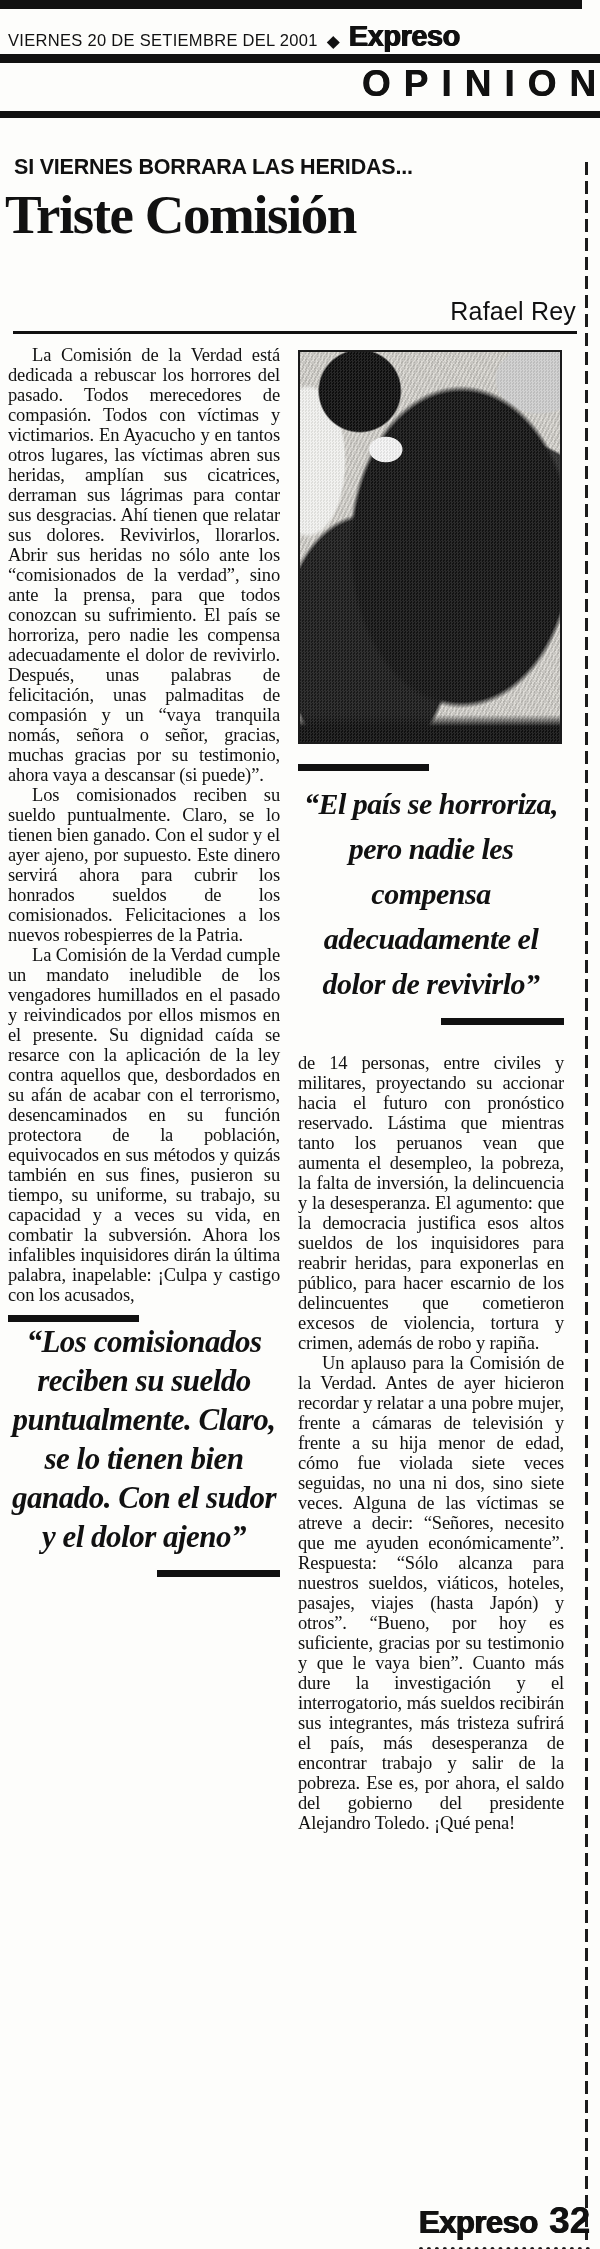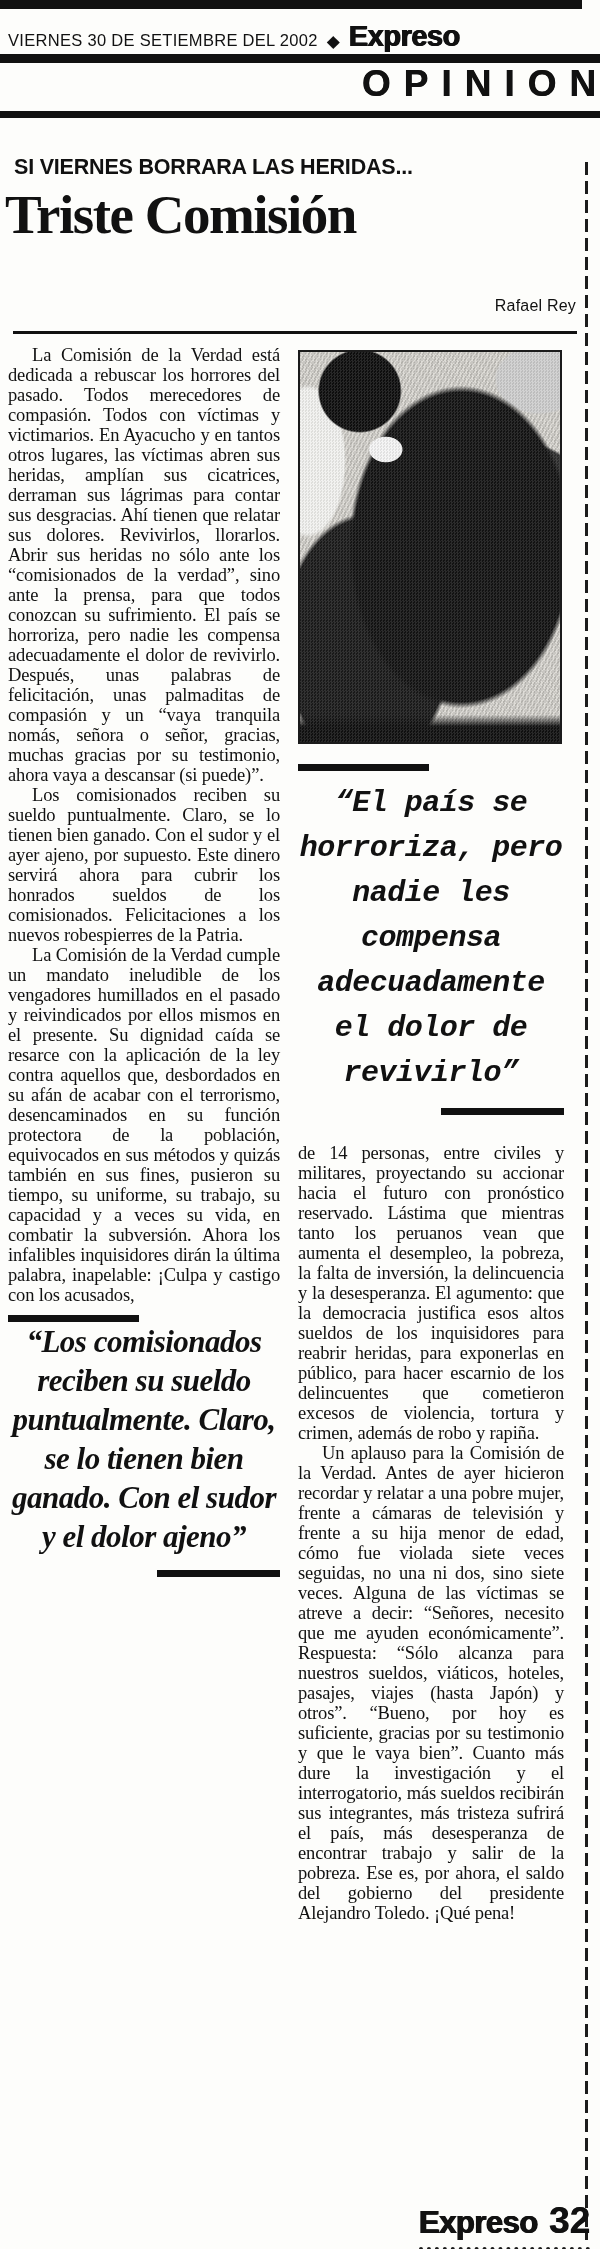--- a/index.html
+++ b/index.html
@@ -21,21 +21,21 @@
   .section{position:absolute; right:4px; top:63px; font-family:"Liberation Sans", sans-serif;
            font-size:37px; font-weight:bold; letter-spacing:13px; margin-right:-13px;
            text-shadow:0.5px 0 0 var(--ink);}
   .rule-2{position:absolute; left:0; top:111px; width:600px; height:7px; background:var(--ink);}
   
   .kicker{position:absolute; left:14px; top:155px; font-family:"Liberation Sans", sans-serif;
           font-size:21.5px; font-weight:bold; letter-spacing:-0.2px; white-space:nowrap;}
   .headline{position:absolute; left:5px; top:183px; margin:0; font-family:"Liberation Serif", serif;
             font-size:55px; font-weight:bold; letter-spacing:-1.5px; white-space:nowrap;}
   .byline{position:absolute; right:24px; top:297px; font-family:"Liberation Sans", sans-serif;
-          font-size:16px; letter-spacing:0.2px;}
+          font-size:25px; letter-spacing:0.2px;}
   .byline-rule{position:absolute; left:13px; top:331px; width:564px; height:3px; background:var(--ink);}
   
   .col-left {position:absolute; left:8px;   top:345px; width:272px;}
   .col-right{position:absolute; left:298px; top:350px; width:266px;}
   .para{margin:0; font-size:18.5px; line-height:20px; text-align:justify;
         text-indent:24px; letter-spacing:-0.15px; hyphens:auto;}
   .para.noindent{text-indent:0;}
   
   .photo{
     position:relative; width:260px; height:390px; border:2px solid #1b1b1b;
@@ -57,21 +57,21 @@
       background:repeating-conic-gradient(rgba(255,255,255,0.10) 0% 25%, rgba(0,0,0,0.08) 0% 50%);
       background-size:3px 3px; pointer-events:none;}
   
   .pullquote{margin:12px 0 14px;}
   .pq-rule{height:7px; background:var(--ink);}
   .pq-rule-top{width:131px; margin-right:auto;}
   .pq-rule-bottom{width:123px; margin-left:auto;}
   .pq-text{font-family:"Liberation Serif", serif; font-style:italic; font-weight:bold;
            text-align:center; letter-spacing:-0.5px;}
   .pq-right{margin-top:20px; margin-bottom:0;}
-  .pq-right .pq-text{font-size:30px; line-height:45px; margin:10px 0 12px;font-family:Liberation Mono, monospace;}
+  .pq-right .pq-text{font-size:30px; line-height:45px; margin:10px 0 12px;}
   .pq-left{margin-top:10px;}
   .pq-left .pq-text{font-size:31px; line-height:39px; margin:0 0 14px;}
   .after-quote{margin-top:0;}
   .col-right .paras-after{margin-top:28px;}
   
   .v-rule{position:absolute; left:585px; top:162px; width:3px; height:2078px;
           background:repeating-linear-gradient(180deg, #1c1c1c 0 13px, rgba(0,0,0,0) 13px 19px);}
   .footer{position:absolute; right:10px; top:2200px; display:flex; align-items:baseline; gap:11px;
           font-family:"Liberation Sans", sans-serif;
           border-bottom:4px dotted #1a1a1a; padding-bottom:5px;}
@@ -81,21 +81,21 @@
                text-shadow:0.7px 0 0 var(--ink);}
 </style>
 </head>
 <body>
 
 <div class="page">
 
   <div class="top-bar"></div>
 
   <div class="masthead">
-    <span class="date">VIERNES 30 DE SETIEMBRE DEL 2002</span>
+    <span class="date">VIERNES 20 DE SETIEMBRE DEL 2001</span>
     <span class="diamond">◆</span>
     <span class="brand">Expreso</span>
   </div>
 
   <div class="rule-1"></div>
   <div class="section">OPINION</div>
   <div class="rule-2"></div>
 
   <div class="kicker">SI VIERNES BORRARA LAS HERIDAS...</div>
   <h1 class="headline">Triste Comisión</h1>

